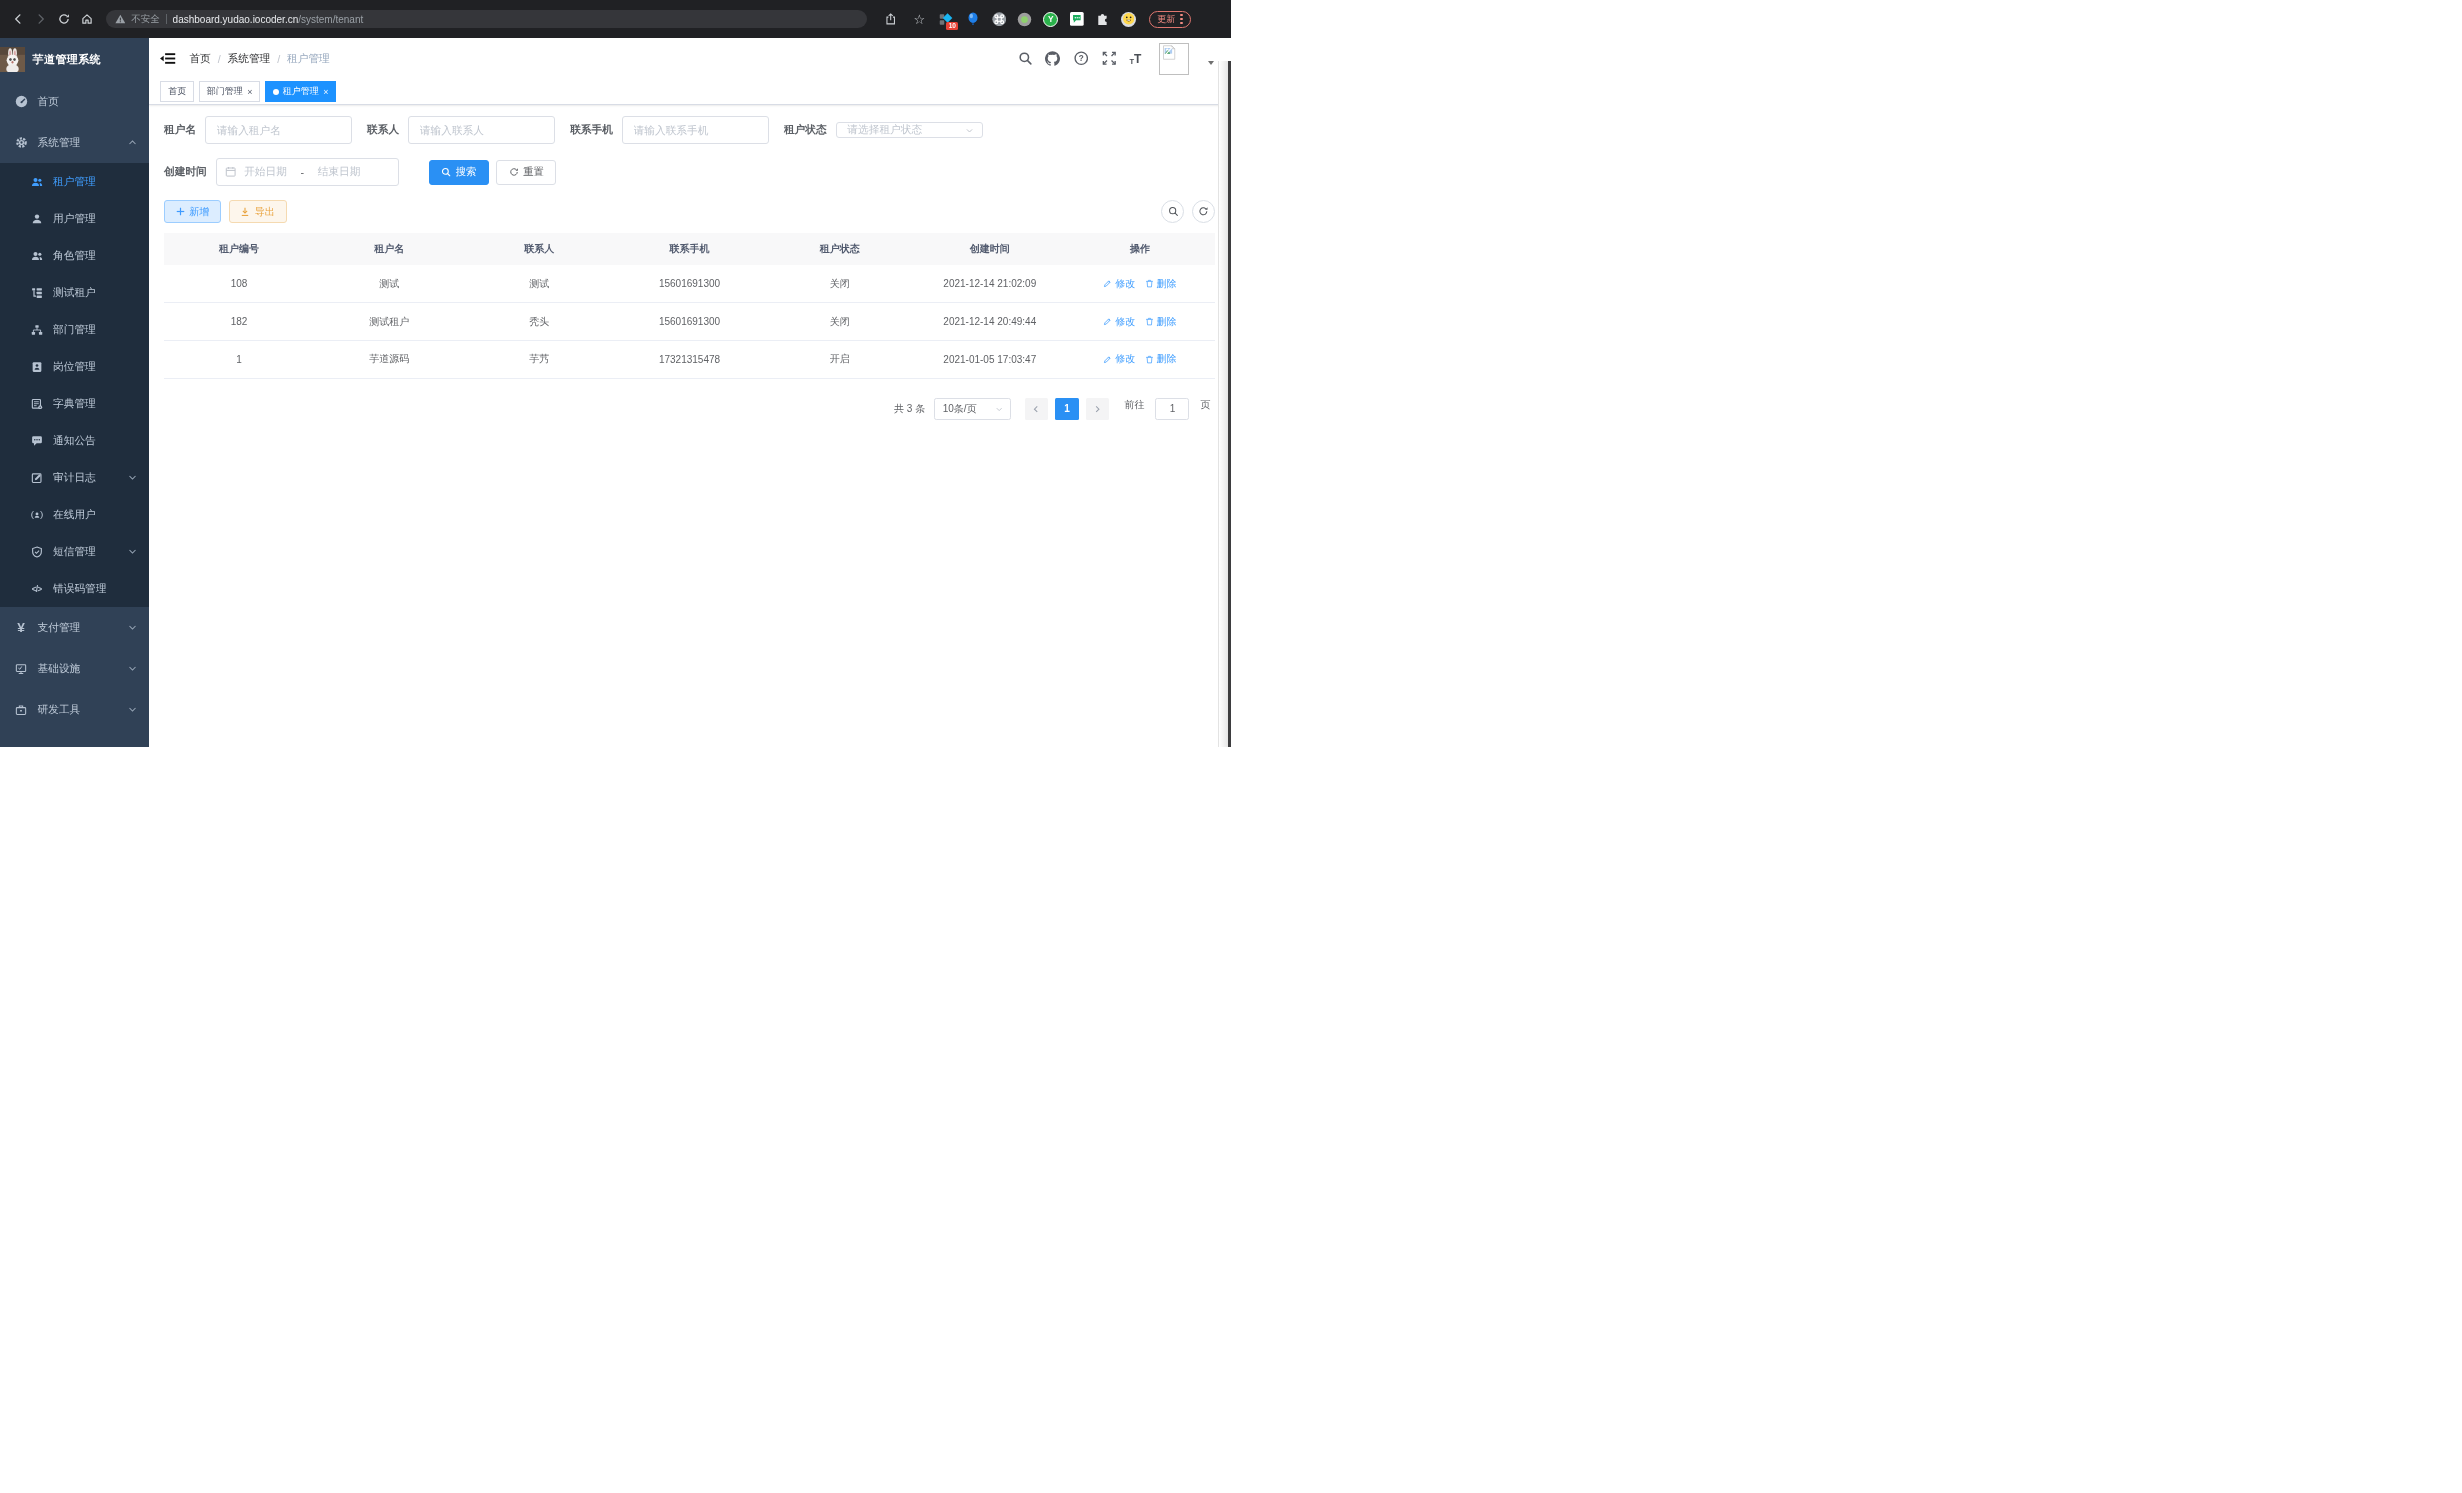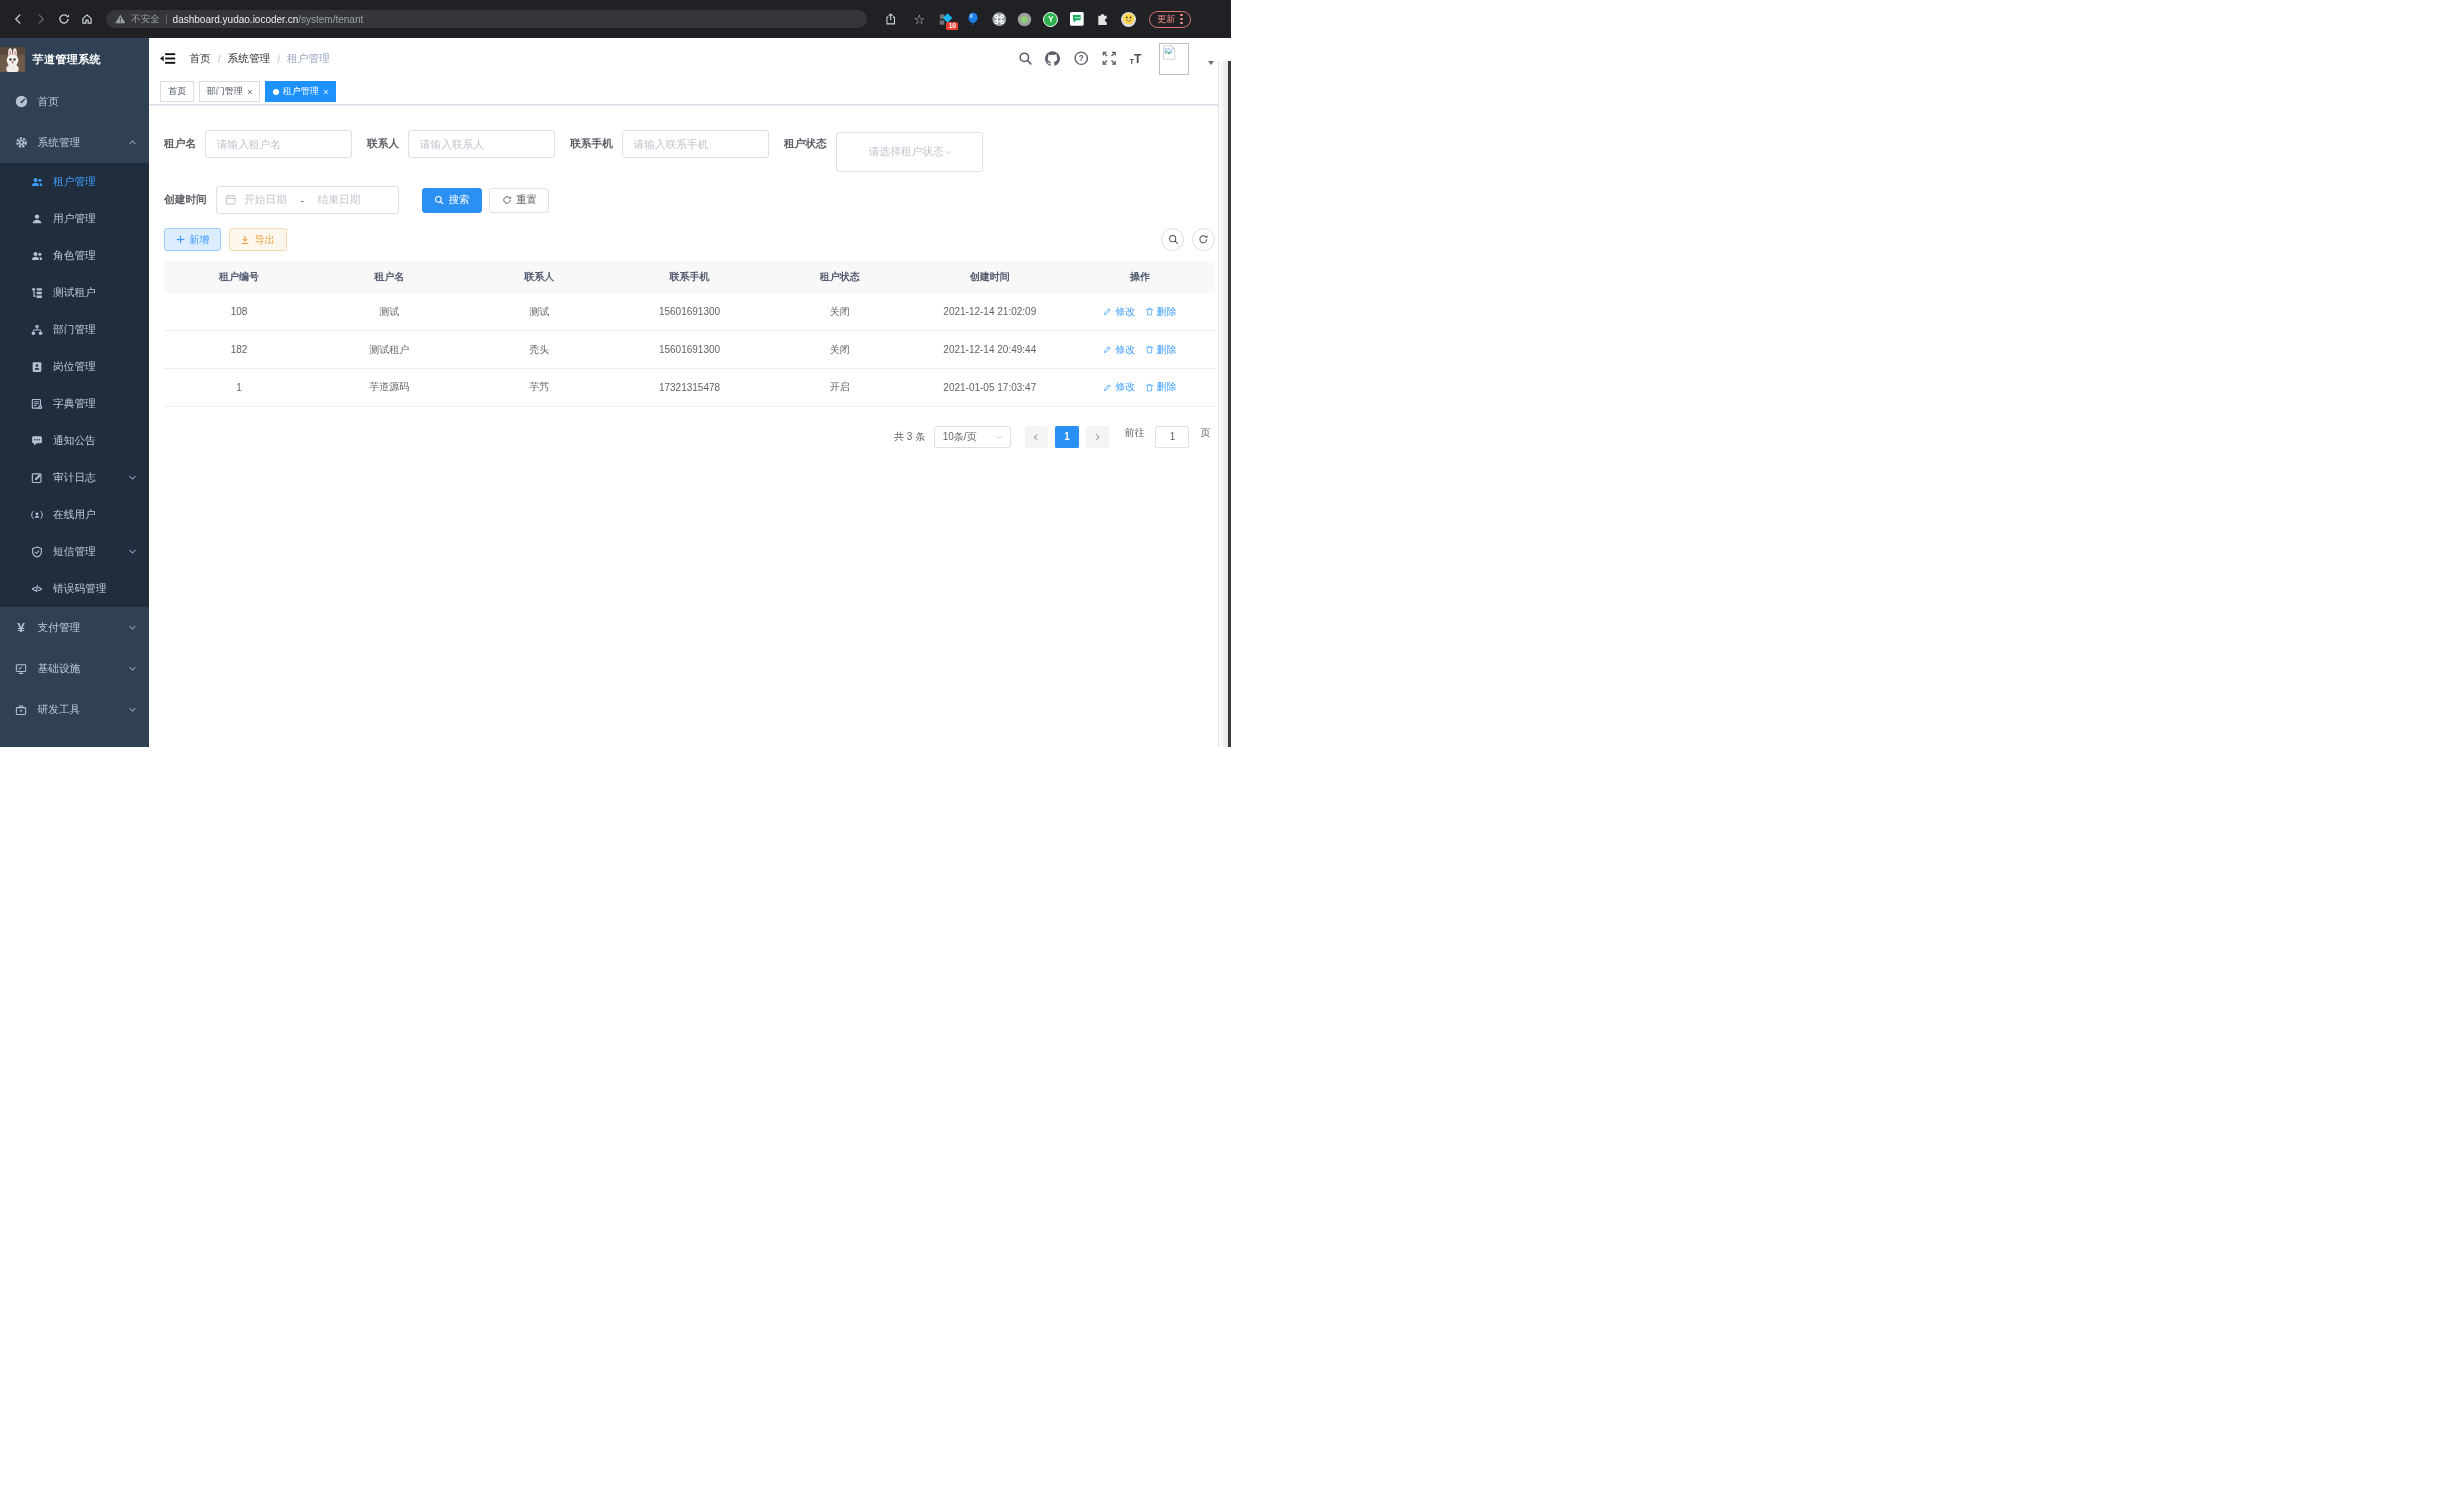--- a/index.html
+++ b/index.html
@@ -63,21 +63,21 @@
   .tag .dot { width: 6px; height: 6px; border-radius: 50%; background: #fff; flex: 0 0 auto; }
   .tag .tag-close { font-size: 9px; opacity: .9; margin-left: 0.8px; }
 
   
   .content { flex: 1; padding: 11.4px 16px 0 15px; }
   .filter-row { display: flex; align-items: center; margin-bottom: 13.7px; }
   .f-item { display: flex; align-items: center; margin-right: 15px; }
   .f-label { font-size: 10.7px; font-weight: bold; color: #5c6066; margin-right: 9px; white-space: nowrap; }
   .f-input { width: 147px; height: 28px; border: 0.8px solid #dcdfe6; border-radius: 3px; padding: 0 10.7px; font-size: 10.7px; color: #606266; outline: none; background: #fff; }
   .f-input::placeholder { color: #bfc5ce; }
-  .f-select { width: 147px; height: 40px; border: 0.8px solid #dcdfe6; border-radius: 3px; padding: 0 7.6px 0 10.7px; display: flex; align-items: center; justify-content: center; color: #bfc5ce; font-size: 10.7px; cursor: pointer; background: #fff; margin-top: 16px; }
+  .f-select { width: 147px; height: 16px; border: 0.8px solid #dcdfe6; border-radius: 3px; padding: 0 7.6px 0 10.7px; display: flex; align-items: center; justify-content: space-between; color: #bfc5ce; font-size: 10.7px; cursor: pointer; background: #fff; }
   .date-range { width: 183px; height: 28px; border: 0.8px solid #dcdfe6; border-radius: 3px; display: flex; align-items: center; padding: 0 8.4px; gap: 7.6px; font-size: 10.7px; color: #bfc5ce; background: #fff; }
   .dr-sep { color: #606266; }
   .btn { height: 25px; border-radius: 3px; border: 0.8px solid #dcdfe6; background: #fff; font-size: 10.3px; color: #606266; display: inline-flex; align-items: center; gap: 4.6px; padding: 0 11.4px; cursor: pointer; font-family: inherit; }
   .btn-primary { background: #2a90f4; border-color: #2a90f4; color: #fff; }
   .btn-sm { height: 23.6px; font-size: 10px; padding: 0 10.7px; }
   .btn-plain-primary { background: #dcedff; border-color: #9ccdff; color: #3d9bff; }
   .btn-plain-warning { background: #fdf6ec; border-color: #f5dab1; color: #e9a23c; }
   .toolbar { display: flex; align-items: center; margin: 1.5px 0 10px; }
   .toolbar-right { margin-left: auto; display: flex; gap: 7.6px; }
   .circle-btn { width: 23px; height: 23px; border-radius: 50%; border: 0.8px solid #dadfe6; background: #fff; display: flex; align-items: center; justify-content: center; color: #4d5156; cursor: pointer; }
@@ -571,21 +571,21 @@
                 <rect x="1.8" y="2.8" width="12.4" height="11.4" rx="1" fill="none" stroke="#c0c4cc" stroke-width="1.4"></rect>
                 <line x1="1.8" y1="6.2" x2="14.2" y2="6.2" stroke="#c0c4cc" stroke-width="1.4"></line>
                 <line x1="5" y1="1.4" x2="5" y2="4" stroke="#c0c4cc" stroke-width="1.4"></line>
                 <line x1="11" y1="1.4" x2="11" y2="4" stroke="#c0c4cc" stroke-width="1.4"></line>
               </svg>
             <span>开始日期</span>
             <span class="dr-sep" style="margin:0 6px;">-</span>
             <span>结束日期</span>
           </div>
         </div>
-        <button class="btn btn-primary" style="margin-left:8px;">
+        <button class="btn btn-primary" style="margin-left:15px;">
           <svg width="10" height="10" viewBox="0 0 16 16">
               <circle cx="7" cy="7" r="4.6" fill="none" stroke="#fff" stroke-width="1.8"></circle>
               <line x1="10.6" y1="10.6" x2="14" y2="14" stroke="#fff" stroke-width="1.8" stroke-linecap="round"></line>
             </svg>
           <span>搜索</span>
         </button>
         <button class="btn" style="margin-left:7.6px;">
           <svg width="10" height="10" viewBox="0 0 16 16">
               <path d="M13.2 8a5.2 5.2 0 1 1-1.5-3.7" fill="none" stroke="#606266" stroke-width="1.6"></path>
               <polygon points="14.2,2 14.2,5.8 10.4,5.8" fill="#606266"></polygon>

